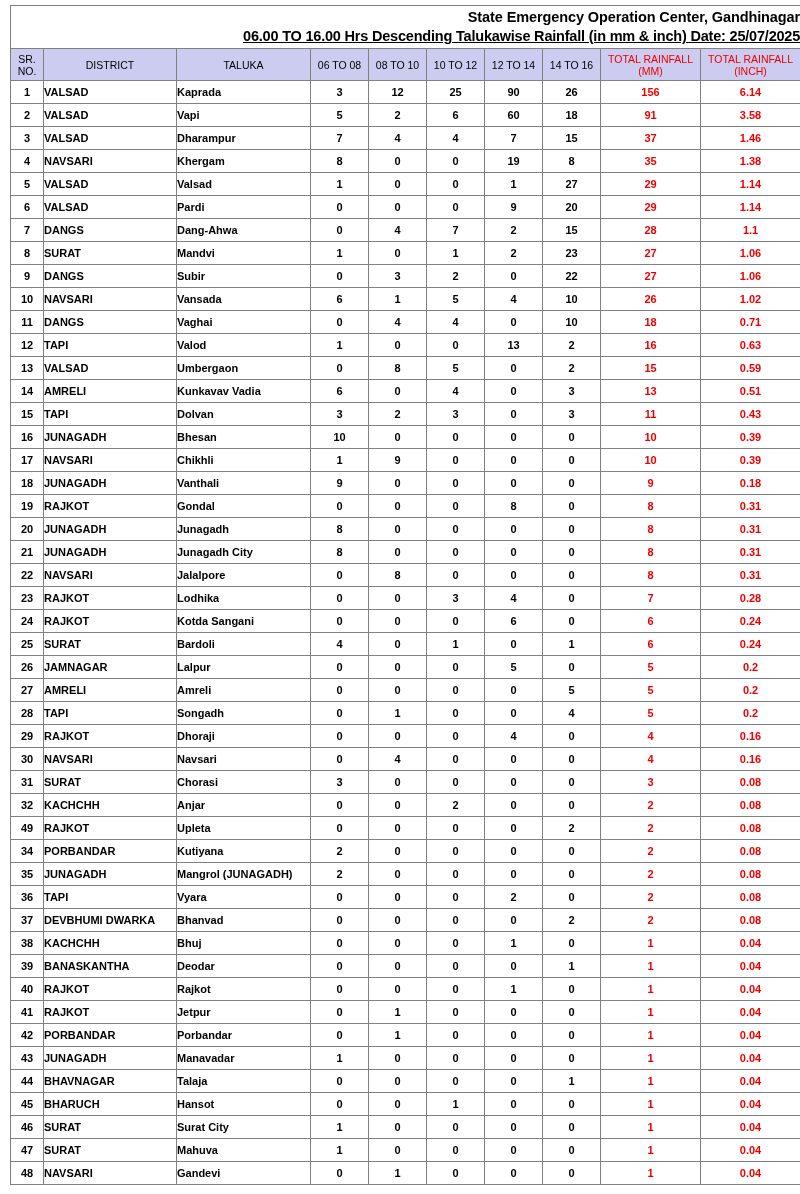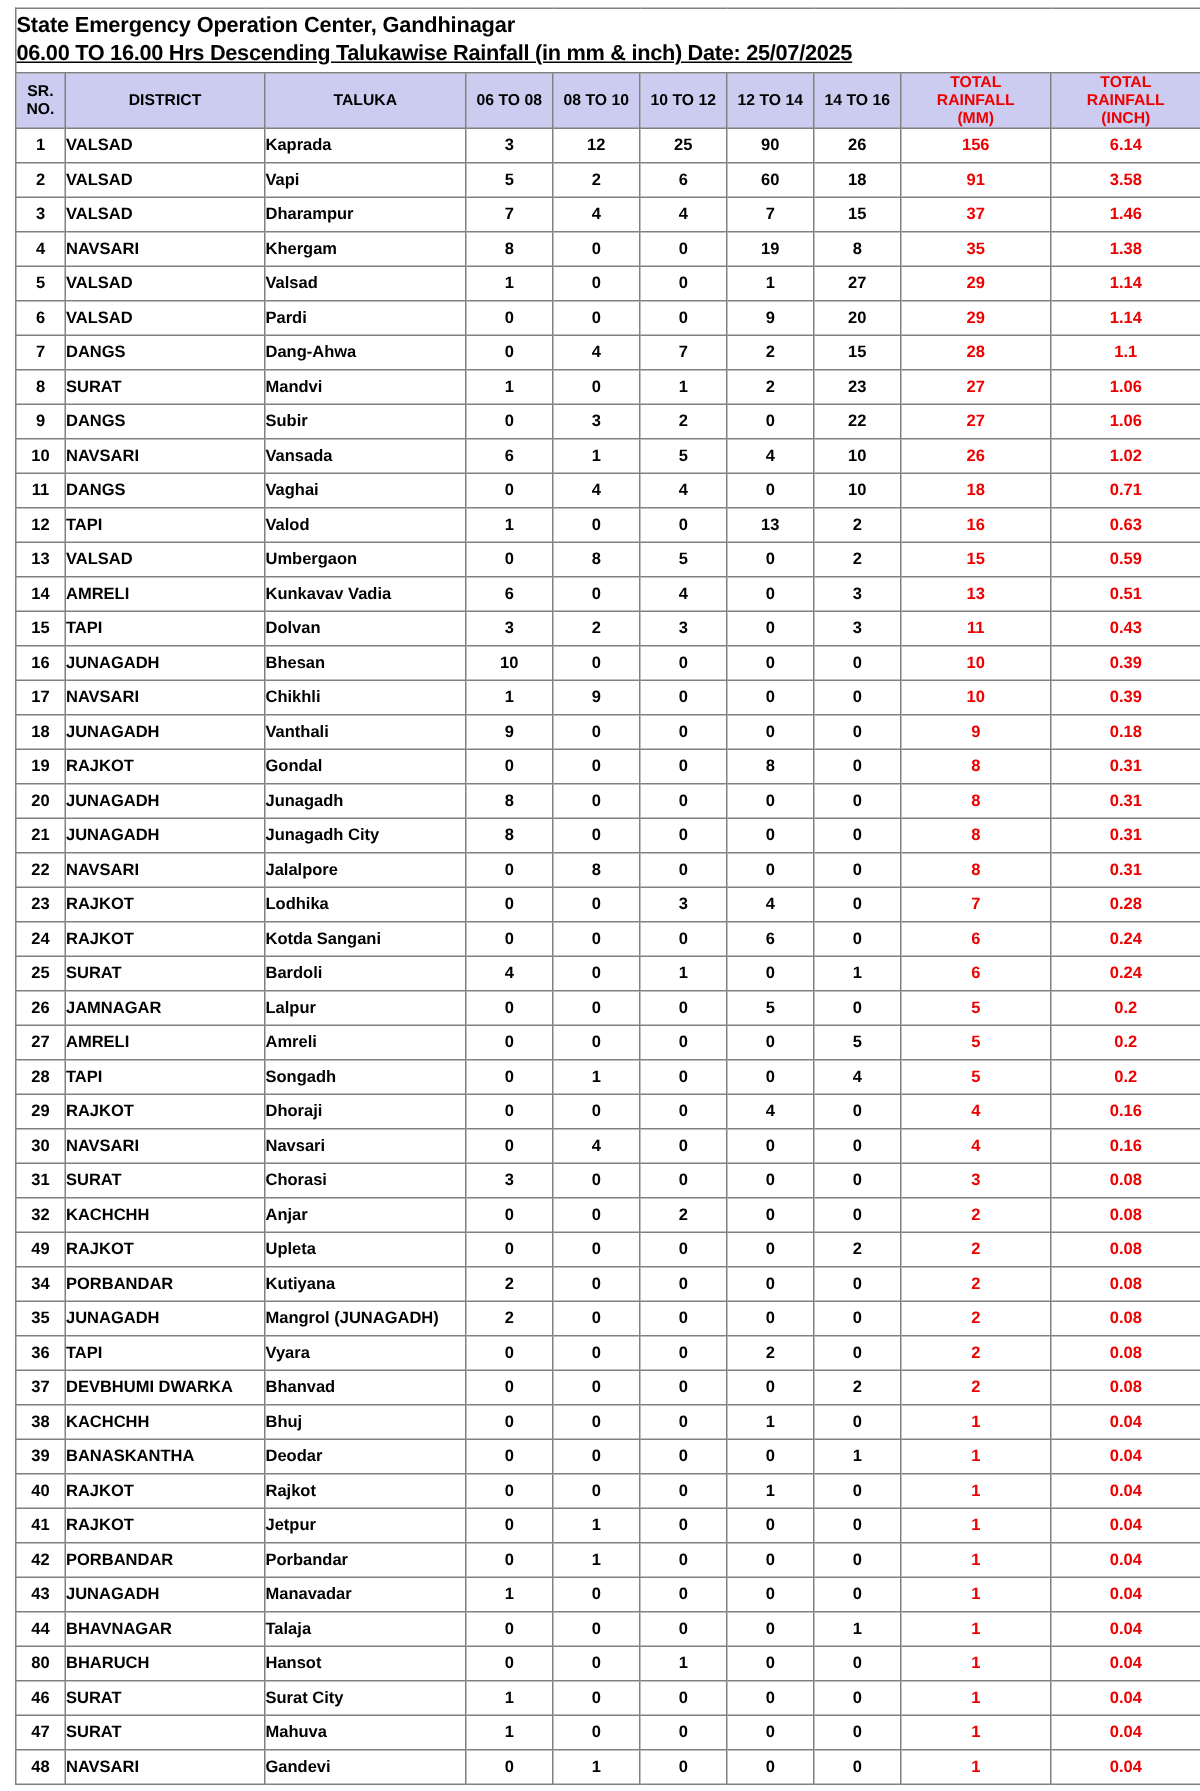--- a/index.html
+++ b/index.html
@@ -31,21 +31,21 @@
   table.rainfall td, table.rainfall th {
     border: 1px solid #808080;
     padding: 0;
     margin: 0;
     vertical-align: middle;
     box-sizing: border-box;
   }
   
   .title-cell {
     background: #ffffff;
-    text-align: left;
+    text-align: right;
     padding: 3px 4px 4px 4px;
     height: 43px;
   }
   .title-line1 {
     font-size: 14.5px;
     font-weight: bold;
     line-height: 19px;
     letter-spacing: -0.1px;
     white-space: nowrap;
   }
@@ -54,21 +54,21 @@
     font-weight: bold;
     line-height: 19px;
     letter-spacing: -0.2px;
     white-space: nowrap;
     text-decoration: underline;
   }
   
   thead tr.head-row th {
     background: #ccccf0;
     font-size: 10.5px;
-    font-weight: bold;
+    font-weight: normal;
     height: 32px;
     line-height: 12px;
     padding: 0 6px;
   }
   th.h-sr {
     text-align: center;
     padding: 0 2px;
   }
   th.h-left {
     text-align: center;
@@ -686,21 +686,21 @@
           <td class="c-taluka">Talaja</td>
           <td class="c-slot">0</td>
           <td class="c-slot">0</td>
           <td class="c-slot">0</td>
           <td class="c-slot">0</td>
           <td class="c-slot">1</td>
           <td class="c-total-mm">1</td>
           <td class="c-total-in">0.04</td>
         </tr>
         <tr>
-          <td class="c-sr">80</td>
+          <td class="c-sr">45</td>
           <td class="c-district">BHARUCH</td>
           <td class="c-taluka">Hansot</td>
           <td class="c-slot">0</td>
           <td class="c-slot">0</td>
           <td class="c-slot">1</td>
           <td class="c-slot">0</td>
           <td class="c-slot">0</td>
           <td class="c-total-mm">1</td>
           <td class="c-total-in">0.04</td>
         </tr>

